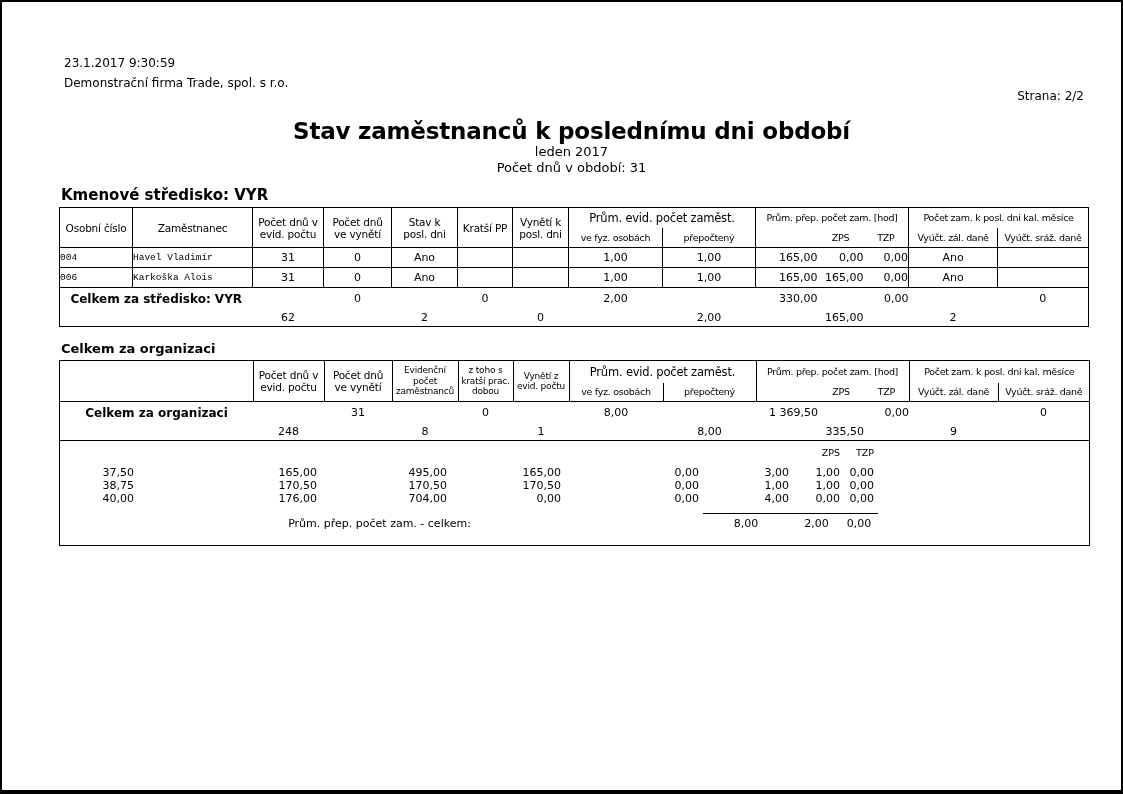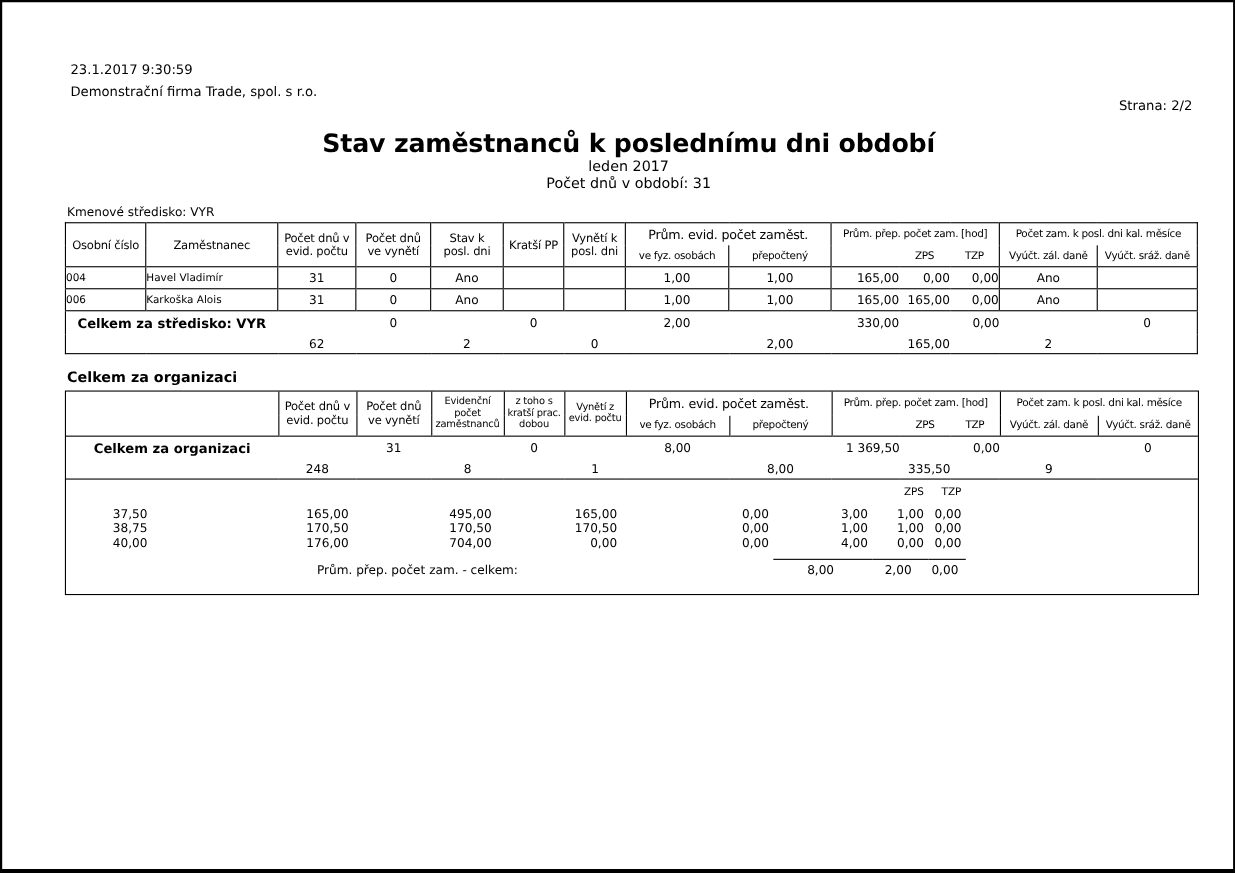--- a/index.html
+++ b/index.html
@@ -9,39 +9,39 @@
     background:#fff; color:#000;
     font-family:"DejaVu Sans", sans-serif;
     overflow:hidden;
   }
   .report { padding:38px 37px 0 57px; }
   .hdr { display:flex; justify-content:space-between; align-items:center; padding-left:5px; }
   .hdr-left div { font-size:12px; line-height:20px; }
   .hdr-right { font-size:12px; line-height:20px;margin-top:46px; }
   .title { text-align:center; font-size:23px; font-weight:bold; margin-top:12px; letter-spacing:-0.2px; }
   .sub { text-align:center; font-size:13px; line-height:16px; }
-  .sec-h { font-size:11px; font-weight:normal; margin:10px 0 3px 2px; }
+  .sec-h { font-size:15px; font-weight:bold; margin:10px 0 3px 2px; }
   .sec-h2 { font-size:13px; font-weight:bold; margin:14px 0 4px 2px; }
 
   table.rpt { border-collapse:collapse; table-layout:fixed; width:1029px; }
   table.rpt th, table.rpt td { padding:0; margin:0; overflow:hidden; vertical-align:middle; }
 
   .t1 { border:1px solid #000; }
   th { font-weight:normal; font-size:10.5px; letter-spacing:-0.2px; text-align:center; white-space:pre-line; line-height:12px; }
   .grow th { height:20px; }
   .srow th { height:19px; }
   .g1 { font-size:11.5px; letter-spacing:-0.2px; white-space:nowrap; }
   .g2 { font-size:9.5px; letter-spacing:-0.3px; white-space:nowrap; }
   .subh { font-size:9.5px; letter-spacing:-0.3px; white-space:nowrap; }
   .sm3 { font-size:9px; letter-spacing:-0.2px; line-height:10.5px; }
 
   td { font-size:11px; }
   .vl { border-left:1px solid #000; }
   .hb { border-bottom:1px solid #000; }
-  .txt { font-size:9.5px; text-align:left; padding-left:4px; white-space:nowrap; }
+  .txt { font-size:9.5px; text-align:left; padding-left:4px; white-space:nowrap;font-family:Liberation Mono, monospace; }
   .ctr { text-align:center; }
   .rt  { text-align:right; padding-right:4px; }
   .drow td { height:19px; }
   .totA td { height:21px; }
   .totB td { height:17px; }
   .blbl { font-weight:bold; font-size:12px; text-align:center; padding-left:4px; white-space:nowrap; }
 
   .box2 { border:1px solid #000; width:1029px; box-sizing:content-box; padding-bottom:12px; }
   .box2 table { width:100%; }
   .t2 { border-bottom:1px solid #000; }

